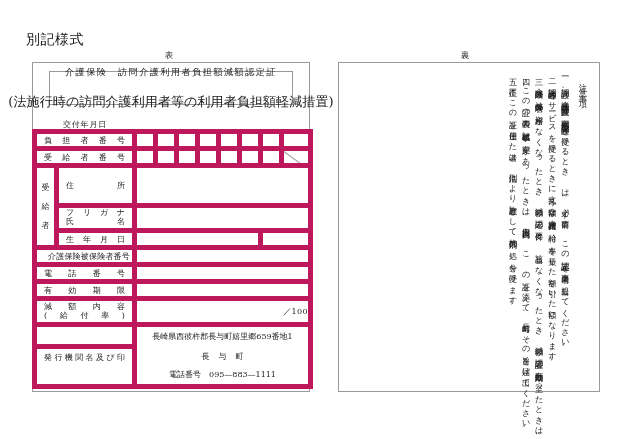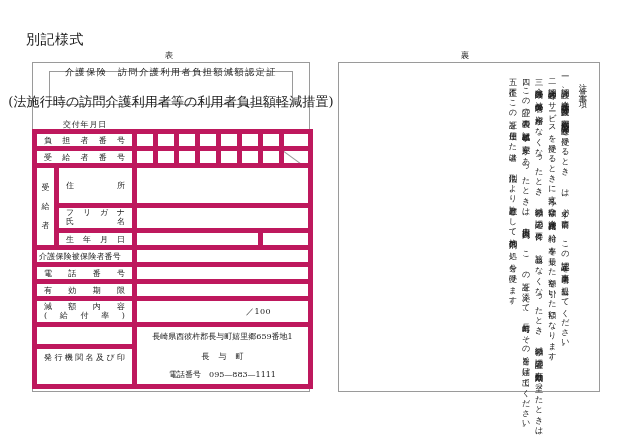--- a/index.html
+++ b/index.html
@@ -100,21 +100,21 @@
   }
   
   .lbl {
     text-align: justify;
     text-align-last: justify;
     padding: 0 7px !important;
     letter-spacing: 0;
     white-space: nowrap;
   }
   .lbl-tight {
-    text-align: left;
+    text-align: right;
     padding: 0 2px !important;
     letter-spacing: 0.2px;
     white-space: nowrap;
   }
   .lbl-stack {
     text-align: center;
     padding: 0 !important;
     line-height: 1.12;
   }
   .lbl-stack > span {
@@ -147,21 +147,21 @@
     content: "";
     position: absolute;
     left: 0; top: 0;
     width: 141%;
     height: 1px;
     background: #9a9a9a;
     transform-origin: 0 0;
     transform: rotate(36deg);
   }
   .ratio-cell {
-    text-align: center;
+    text-align: right;
     padding-right: 0 !important;
     font-size: 8px;
   }
   .ratio-inner {
     display: inline-block;
     padding-left: 72px;
     letter-spacing: 0.4px;
   }
   .issuer-line {
     text-align: center;

